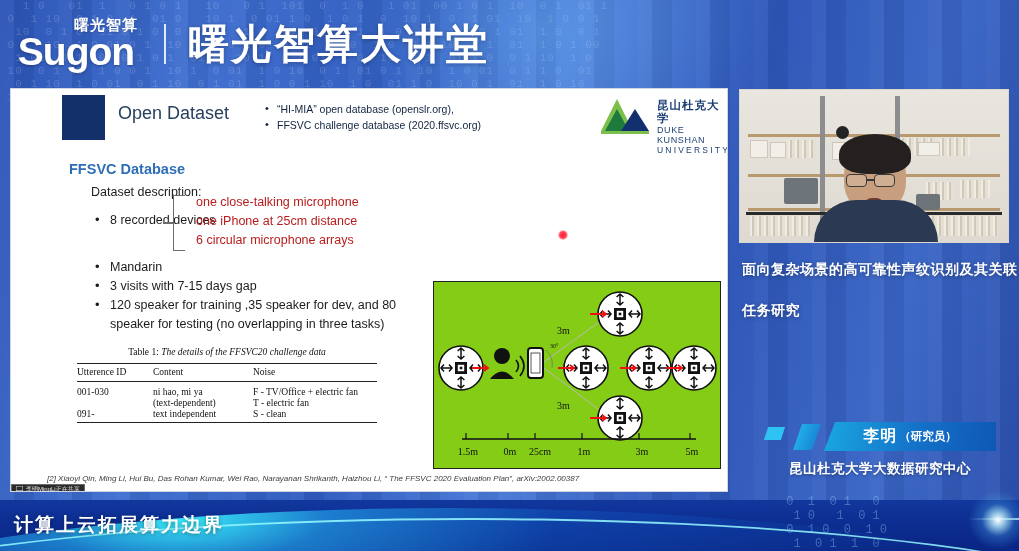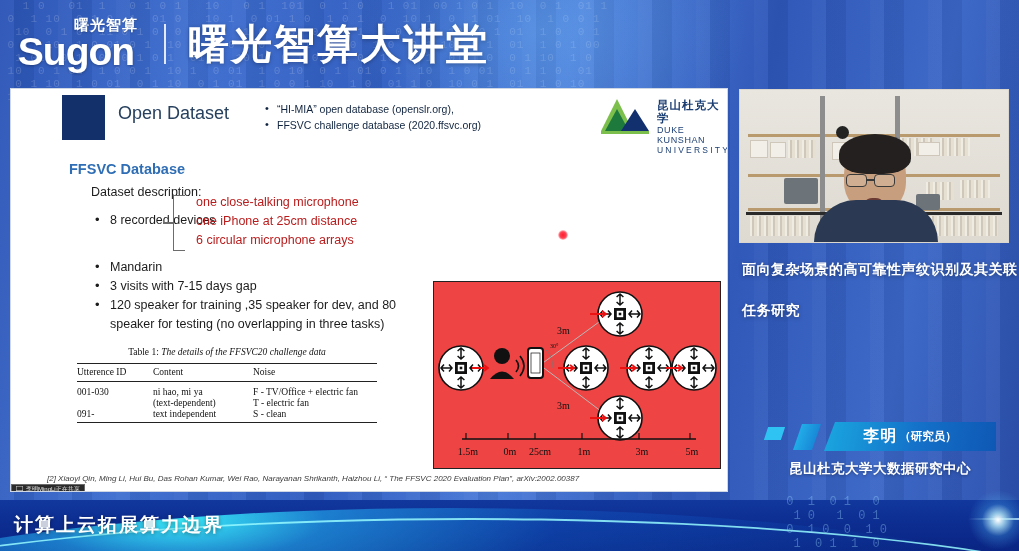--- a/index.html
+++ b/index.html
@@ -192,21 +192,21 @@
     line-height: 11px;
     padding: 0 4px;
     display: flex; align-items: center; gap: 3px;
     border: 1px solid #6a6a6a;
   }
 
   
   .diagram {
     position: absolute; left: 422px; top: 192px;
     width: 288px; height: 188px;
-    border: 1.5px solid #222; background: #ef4444;
+    border: 1.5px solid #222; background: #84cc16;
   }
 
   
   .laser {
     position: absolute; left: 558px; top: 230px;
     width: 10px; height: 10px; border-radius: 50%;
     background: radial-gradient(circle, #ff1e2d 0%, #ff4455 45%, rgba(255,80,90,.25) 70%, rgba(255,80,90,0) 100%);
     z-index: 7;
   }
 

